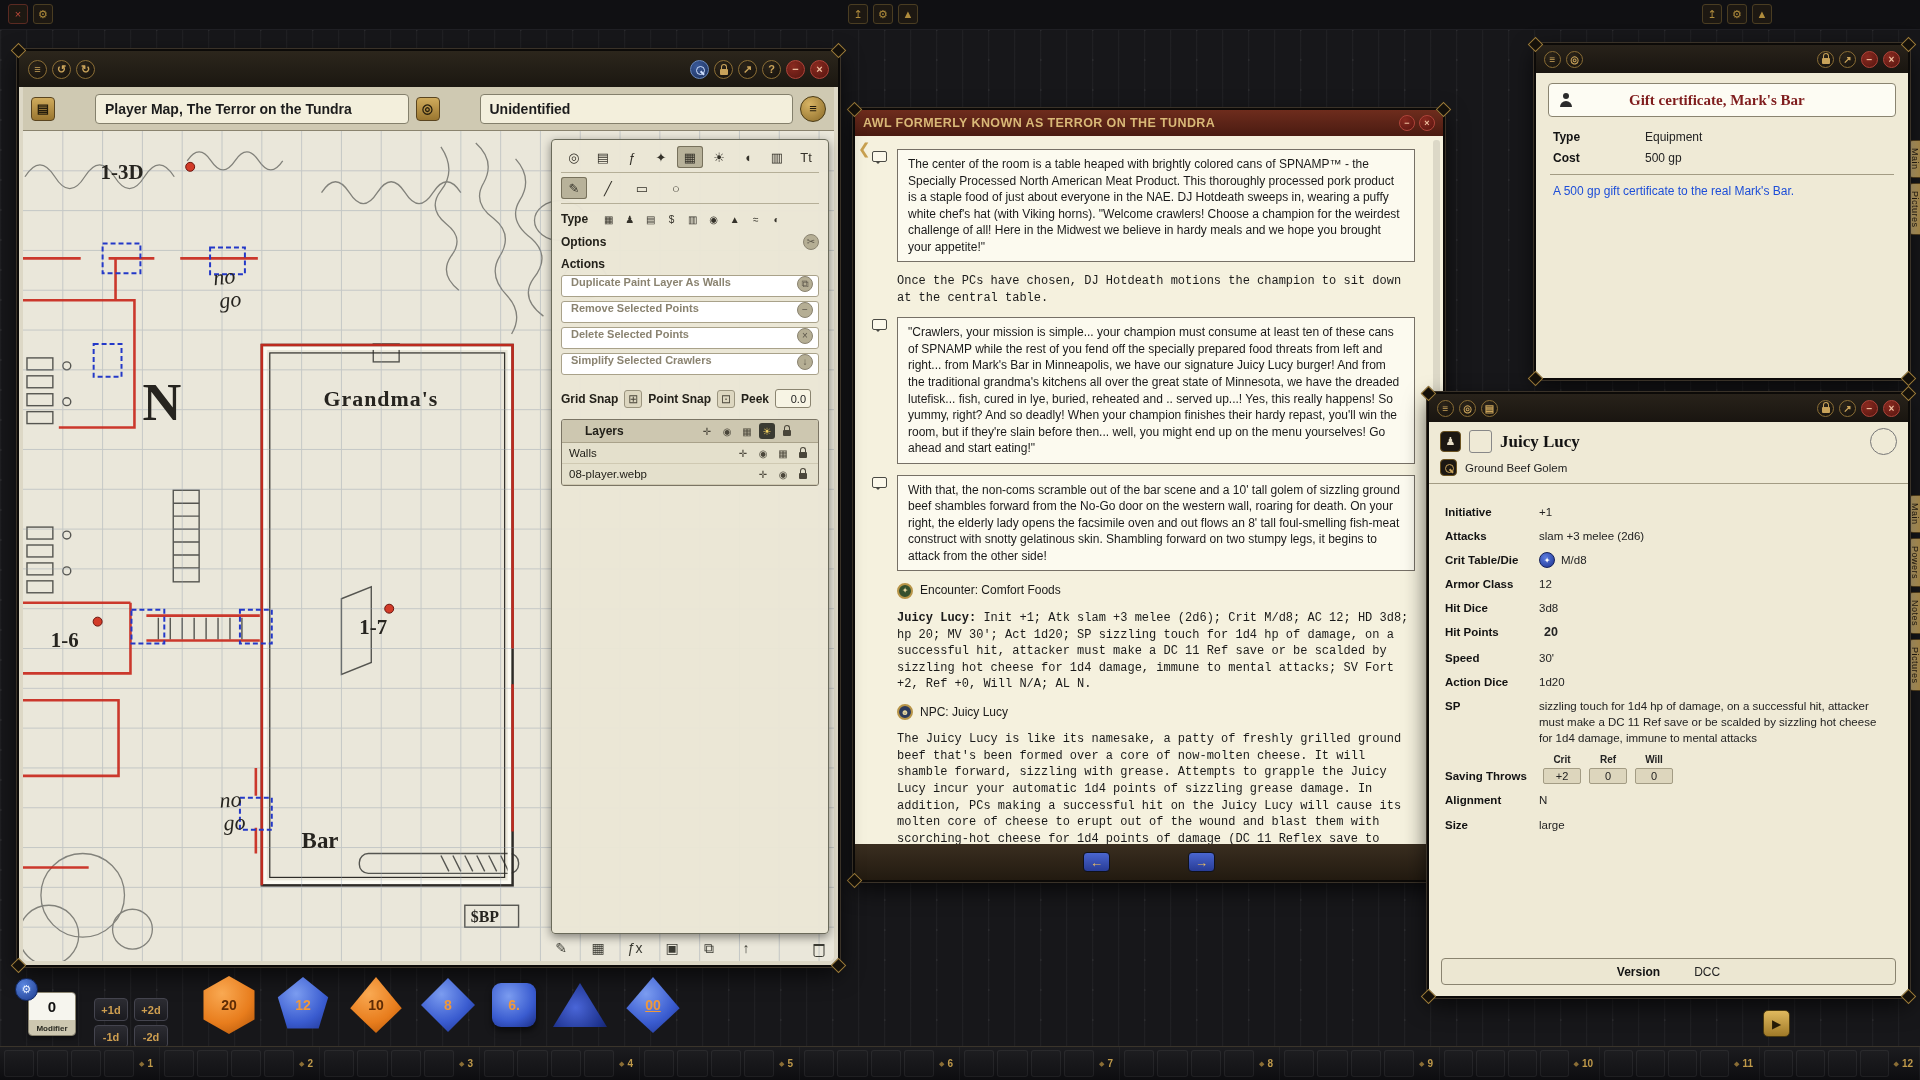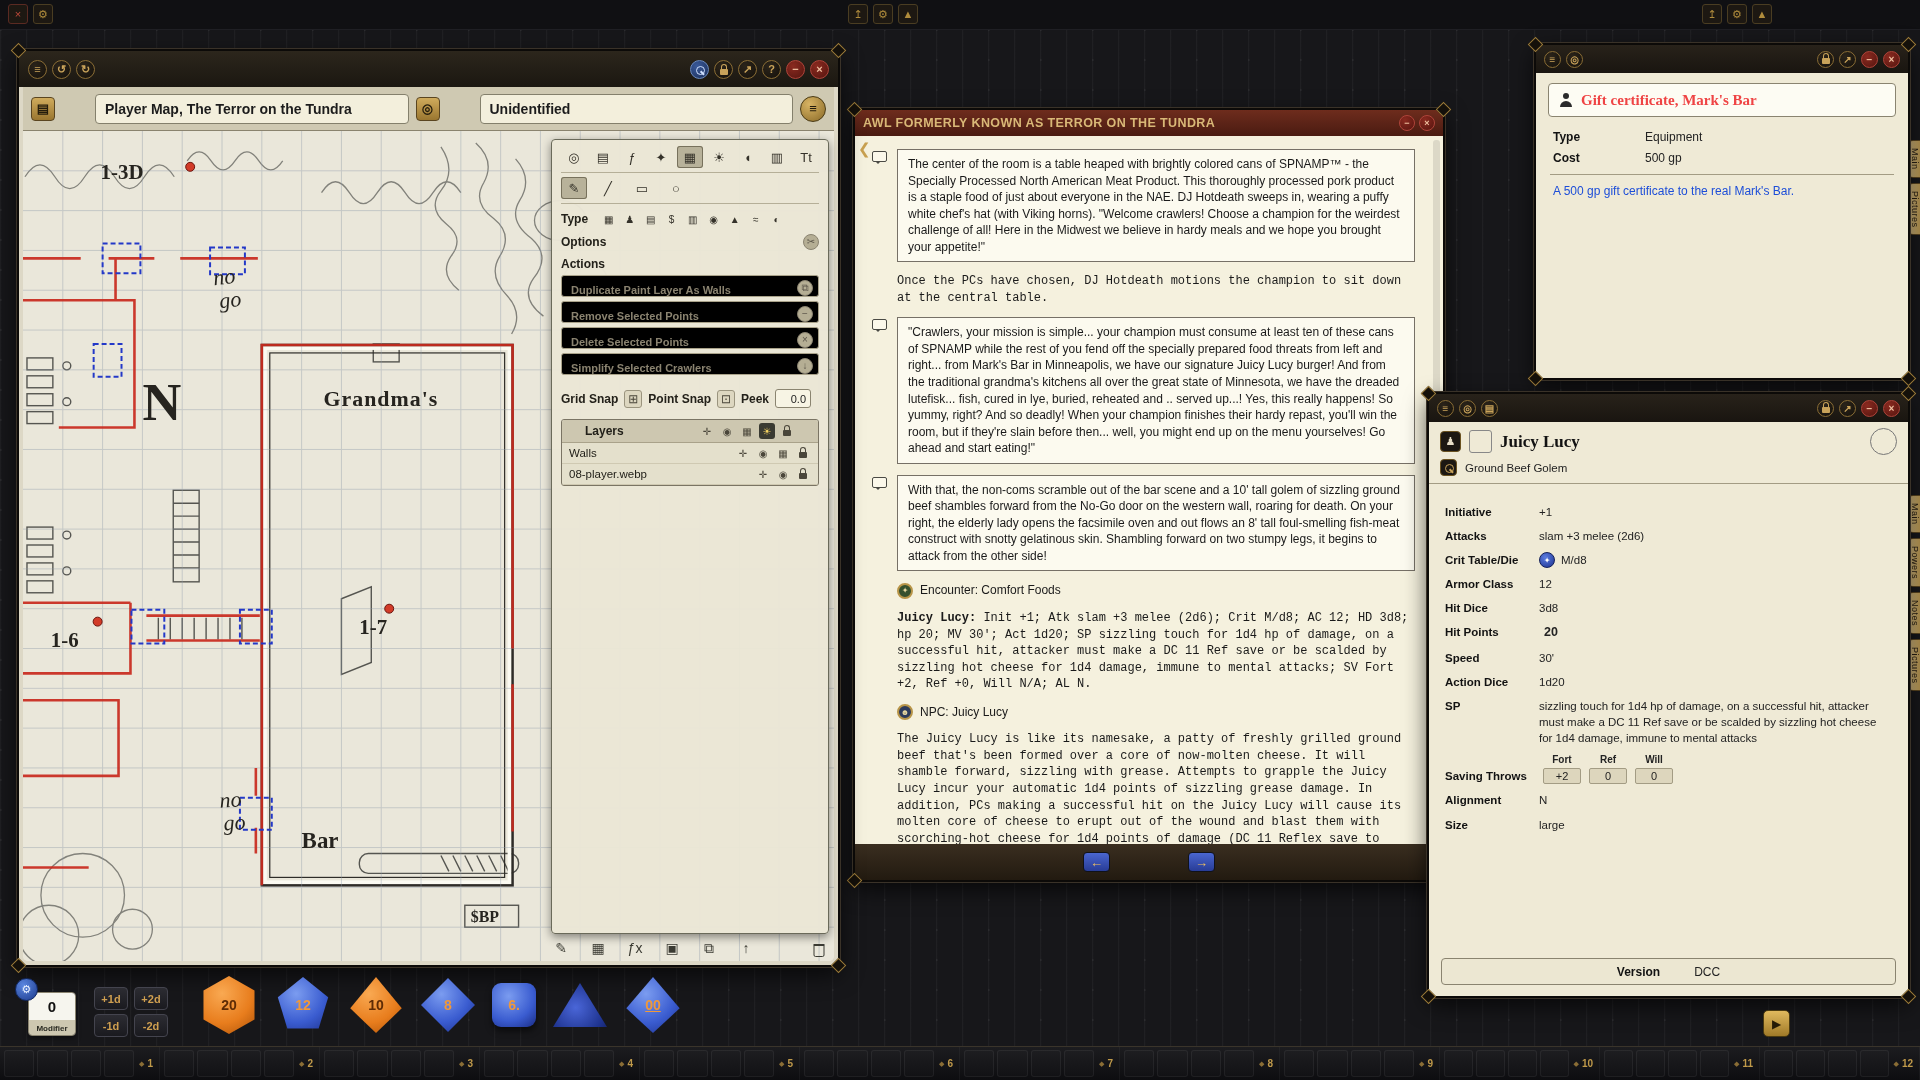--- a/index.html
+++ b/index.html
@@ -66,22 +66,22 @@
   .tp-row.modes { justify-content:space-between; padding-bottom:4px; border-bottom:1px solid #b5af98; }
   .tp-row.draws { padding:4px 0; border-bottom:1px solid #b5af98; gap:8px; }
   .tpi { width:26px; height:22px; display:flex; align-items:center; justify-content:center; font-size:13px; color:#35322a; border-radius:3px; }
   .tpi.sm { width:19px; height:16px; font-size:10px; }
   .tpi.active { background:#b8b29a; box-shadow:inset 0 0 0 1px #77715c; }
   .tp-head { display:flex; align-items:center; margin-top:7px; gap:5px; }
   .tp-label { font:700 12px "Liberation Sans", sans-serif; color:#23211a; }
   .tp-minis { display:flex; gap:2px; margin-left:6px; flex:1; }
   .circle-btn { width:16px; height:16px; border-radius:50%; background:#b5ae94; border:1px solid #8a8370; color:#5c564a;
     font-size:10px; line-height:1; display:flex; align-items:center; justify-content:center; margin-left:auto; flex:none; }
-  .action-row { height:22px; background:#000000; border:1px solid #a9a28a; border-radius:3px; margin:4px 0;
-    display:flex; align-items:flex-end; padding:0 5px 0 9px; }
+  .action-row { height:22px; background:#ffffff; border:1px solid #a9a28a; border-radius:3px; margin:4px 0;
+    display:flex; align-items:flex-start; padding:0 5px 0 9px; }
   .a-label { font:700 11px "Liberation Sans", sans-serif; color:#8a8370; }
   .snap-row { display:flex; align-items:center; gap:6px; margin-top:10px; }
   .snap-chip { width:18px; height:18px; border-radius:3px; background:#ddd7c0; border:1px solid #9a947e; color:#4a463a;
     font-size:12px; display:flex; align-items:center; justify-content:center; }
   .peek-input { width:36px; height:19px; background:#f7f4e4; border:1px solid #8a8470; border-radius:3px;
     font:11px "Liberation Sans", sans-serif; color:#222; text-align:right; padding:0 4px; }
   .layers-box { margin-top:11px; border:1px solid #7a7464; border-radius:3px; background:#e4e0cc; overflow:hidden; }
   .layers-head { height:23px; background:#cdc7b0; border-bottom:1px solid #a9a28a; display:flex; align-items:center; padding:0 23px; }
   .l-icons { display:flex; gap:4px; margin-left:auto; align-items:center; }
   .li { width:16px; height:16px; display:flex; align-items:center; justify-content:center; font-size:10px; color:#4a463a; border-radius:3px; }
@@ -120,21 +120,21 @@
 
   
   #gift-window { left:1534px; top:43px; width:376px; height:337px; z-index:8; background:#efead6; }
   .sm-chrome { height:28px; background:linear-gradient(#28221a,#191510); border-radius:5px 5px 0 0;
     display:flex; align-items:center; gap:5px; padding:0 8px; }
   .sm-chrome .spacer { flex:1; }
   .sm-chrome .cbtn { width:17px; height:17px; font-size:10px; }
   .gift-body { padding:10px 12px; }
   .title-box { height:34px; background:#fdfcf3; border:1px solid #8a8470; border-radius:4px; display:flex; align-items:center;
     gap:9px; padding:0 11px; margin-bottom:13px; }
-  .gift-title { font:700 15px "Liberation Serif", serif; color:#ef4444; }
+  .gift-title { font:700 15px "Liberation Serif", serif; color:#7f1d1d;margin-left:48px; }
   .field-row { display:flex; margin:7px 0 7px 5px; }
   .f-label { width:92px; font:700 12px "Liberation Sans", sans-serif; color:#121212; flex:none; }
   .f-value { font:12px "Liberation Sans", sans-serif; color:#232323; }
   .hdiv { border-top:1px solid #a39c84; margin:9px 2px; }
   .gift-desc { font:12px "Liberation Sans", sans-serif; color:#1d4ed8; margin-left:5px; }
 
   
   #npc-window { left:1427px; top:392px; width:483px; height:606px; z-index:12; background:#efead6; }
   .npc-title-row { display:flex; align-items:center; gap:8px; padding:6px 11px 2px; }
   .chip-dark { width:21px; height:21px; background:#1c1812; border:1px solid #6a5220; border-radius:4px; color:#e8e0c8;
@@ -175,21 +175,21 @@
   .dice-bar { position:absolute; left:0; right:0; top:970px; height:76px; z-index:30; }
   .gear-badge { position:absolute; left:15px; top:8px; width:23px; height:23px; border-radius:50%;
     background:radial-gradient(circle at 35% 30%, #5a86e0, #1c3a8c); border:1px solid #122a66; color:#e8f0ff; font-size:11px;
     display:flex; align-items:center; justify-content:center; z-index:3; }
   .mod-box { position:absolute; left:28px; top:22px; width:48px; height:44px; border:1px solid #8a8470; border-radius:4px;
     overflow:hidden; box-shadow:0 2px 5px rgba(0,0,0,0.5); }
   .mod-val { height:27px; background:#f6f5ee; color:#111; font:700 15px "Liberation Sans", sans-serif;
     display:flex; align-items:center; justify-content:center; }
   .mod-label { height:17px; background:#cdc7b0; color:#2a2a22; font:700 8px "Liberation Sans", sans-serif;
     display:flex; align-items:center; justify-content:center; }
-  .mod-btns { position:absolute; left:94px; top:17px; display:grid; grid-template-columns:34px 34px; grid-auto-rows:23px; gap:4px 6px; }
+  .mod-btns { position:absolute; left:94px; top:28px; display:grid; grid-template-columns:34px 34px; grid-auto-rows:23px; gap:4px 6px; }
   .dmod-btn { background:linear-gradient(#2c2c32,#1a1a1f); border:1px solid #44444e; border-radius:4px; color:#cf9f50;
     font:700 11px "Liberation Sans", sans-serif; display:flex; align-items:center; justify-content:center; }
   .dice-row { position:absolute; left:200px; top:6px; display:flex; align-items:center; gap:17px; }
   .die { display:flex; align-items:center; justify-content:center; filter:drop-shadow(0 4px 3px rgba(0,0,0,0.55));
     font:700 14px "Liberation Sans", sans-serif; }
   .die-num { pointer-events:none; }
   .shape-d20 { width:58px; height:58px; clip-path:polygon(50% 0,94% 25%,94% 75%,50% 100%,6% 75%,6% 25%);
     background:radial-gradient(circle at 38% 30%, #f9a952, #e87d1d 55%, #a84e06); color:#5e2b05; }
   .shape-d12 { width:56px; height:56px; clip-path:polygon(50% 0,95% 36%,78% 92%,22% 92%,5% 36%);
     background:radial-gradient(circle at 38% 30%, #7b9cf0, #3a5cd0 55%, #1a2c85); color:#f0983a; }
@@ -620,21 +620,21 @@
       <div class="stat-row">
         <span class="s-label">Action Dice</span>
         <span class="s-value">1d20</span>
       </div>
       <div class="stat-row">
         <span class="s-label">SP</span>
         <span class="s-value" style="flex:1">sizzling touch for 1d4 hp of damage, on a successful hit, attacker must make a DC 11 Ref save or be scalded by sizzling hot cheese for 1d4 damage, immune to mental attacks</span>
       </div>
       <div class="saves">
         <span></span>
-        <span class="save-h">Fort</span>
+        <span class="save-h">Crit</span>
         <span class="save-h">Ref</span>
         <span class="save-h">Will</span>
         <span class="s-label">Saving Throws</span>
         <span class="save-box">+2</span>
         <span class="save-box">0</span>
         <span class="save-box">0</span>
       </div>
       <div class="stat-row">
         <span class="s-label">Alignment</span>
         <span class="s-value">N</span>

